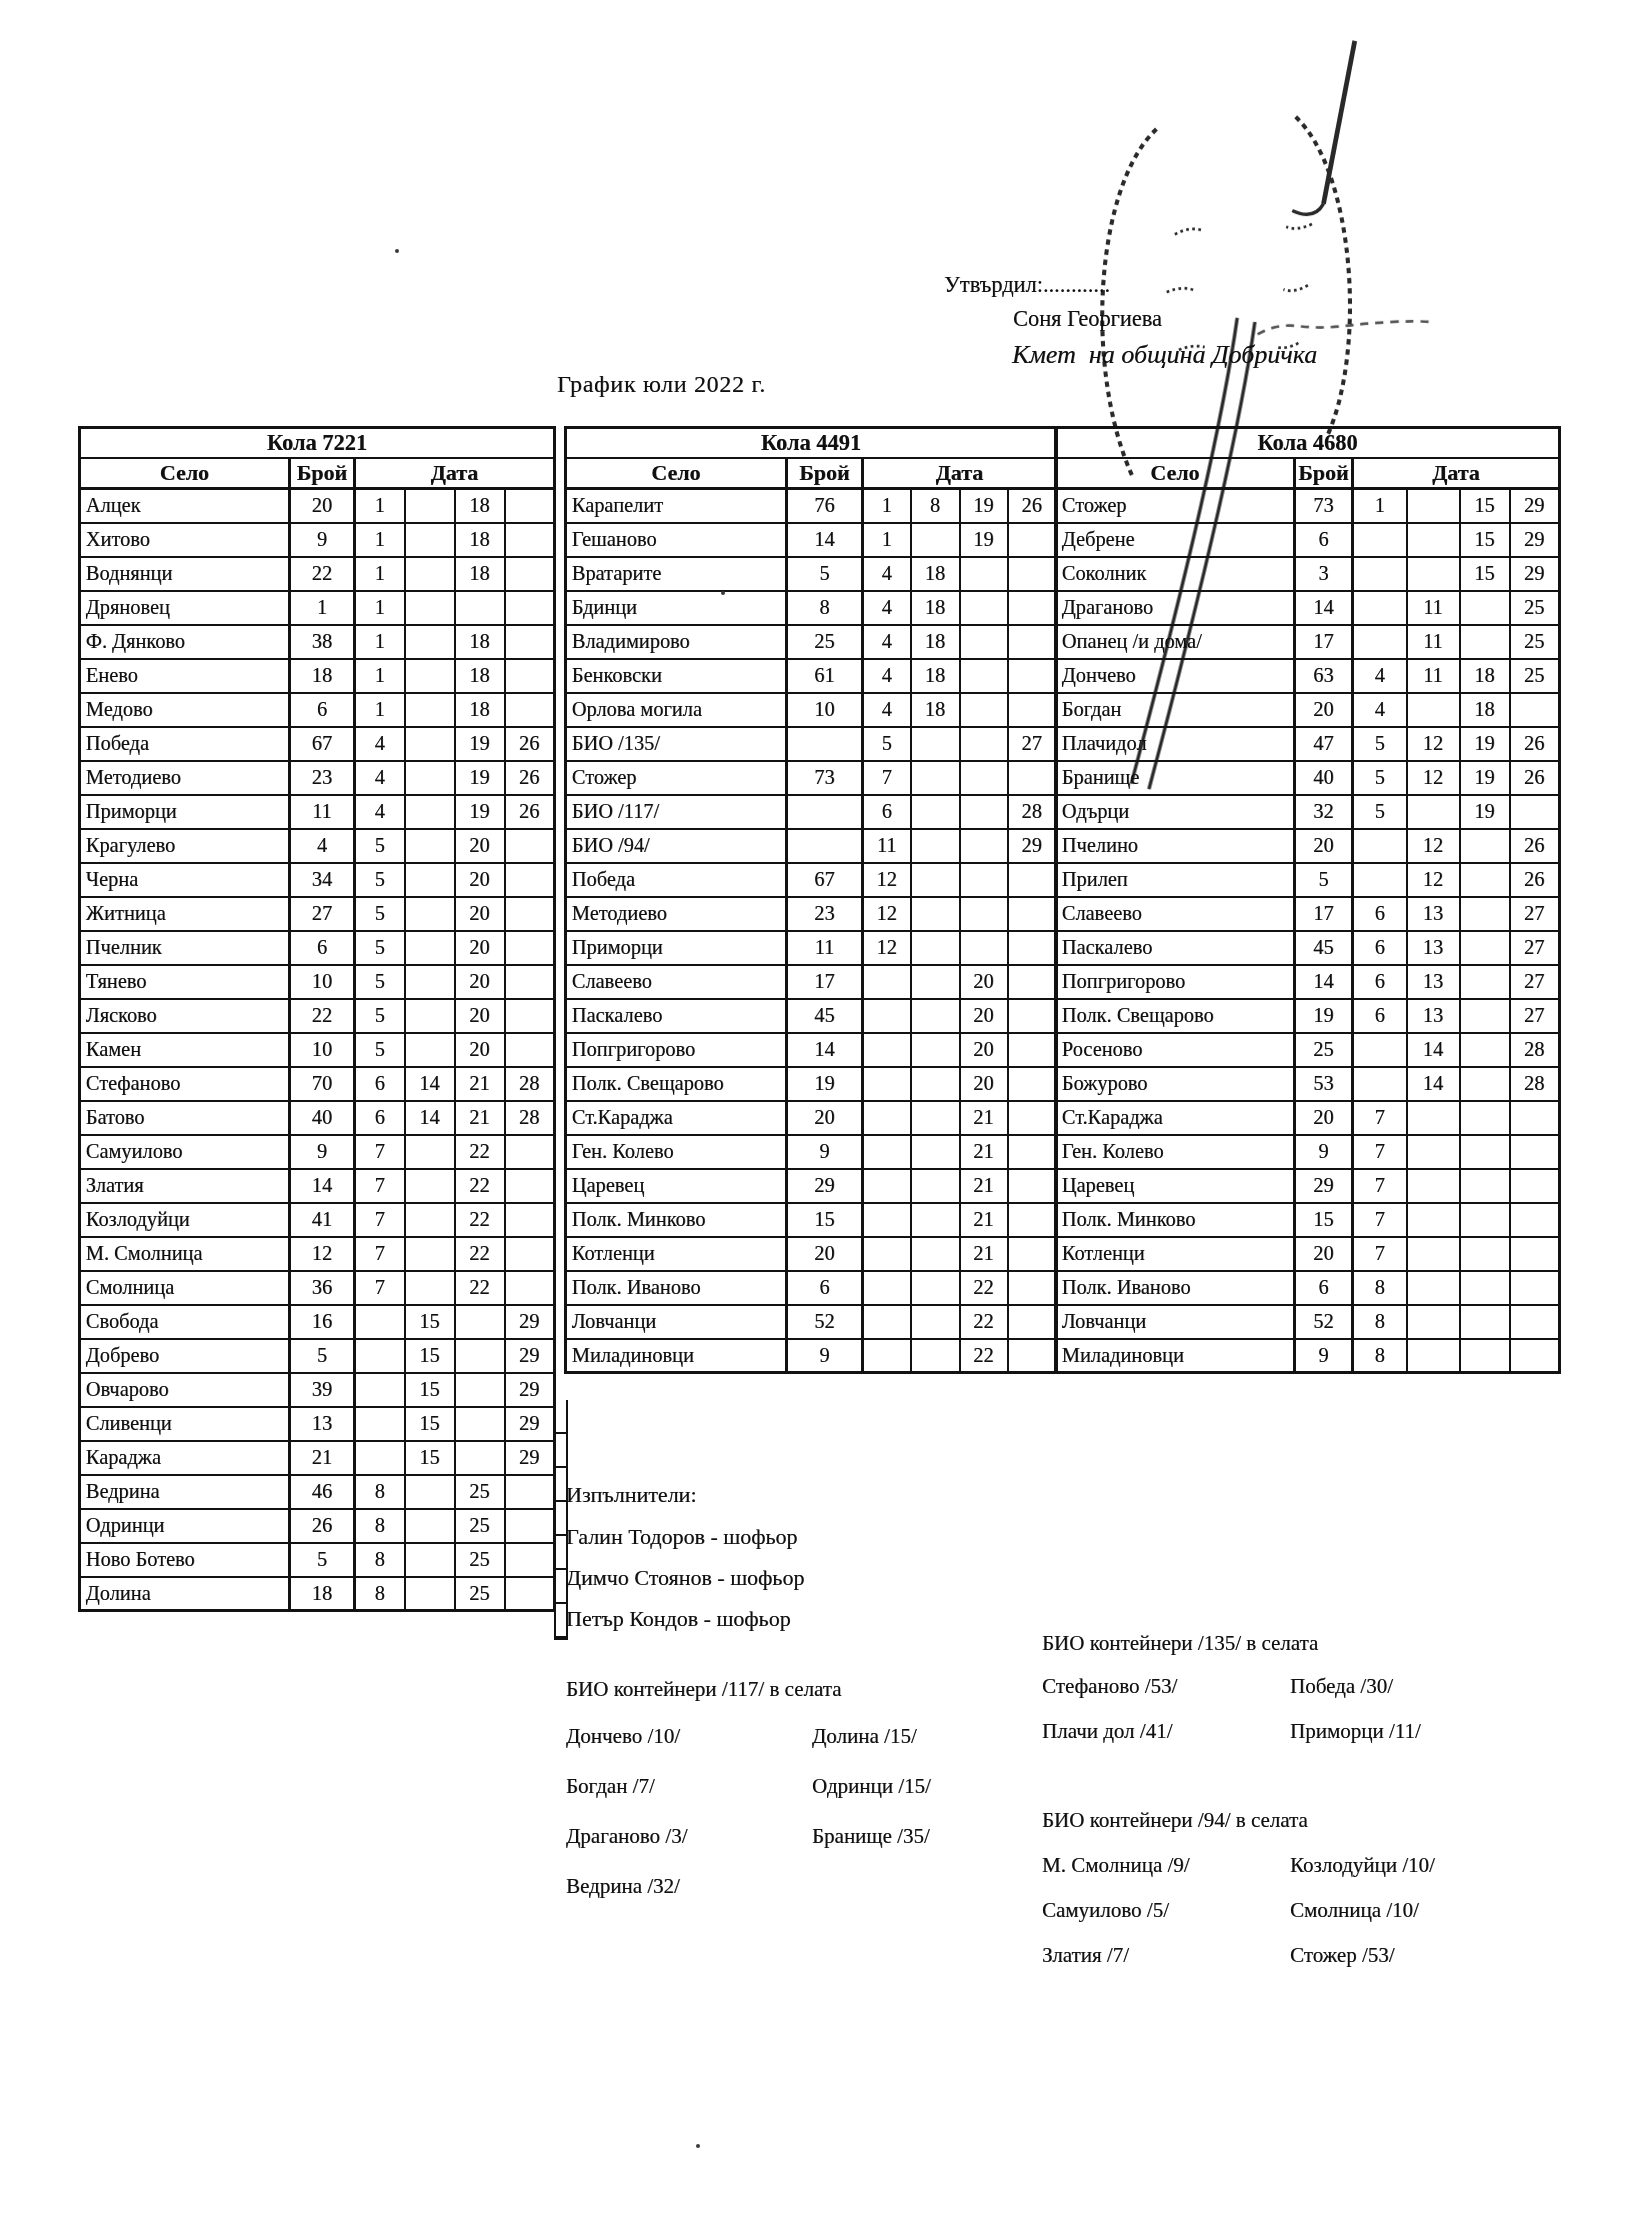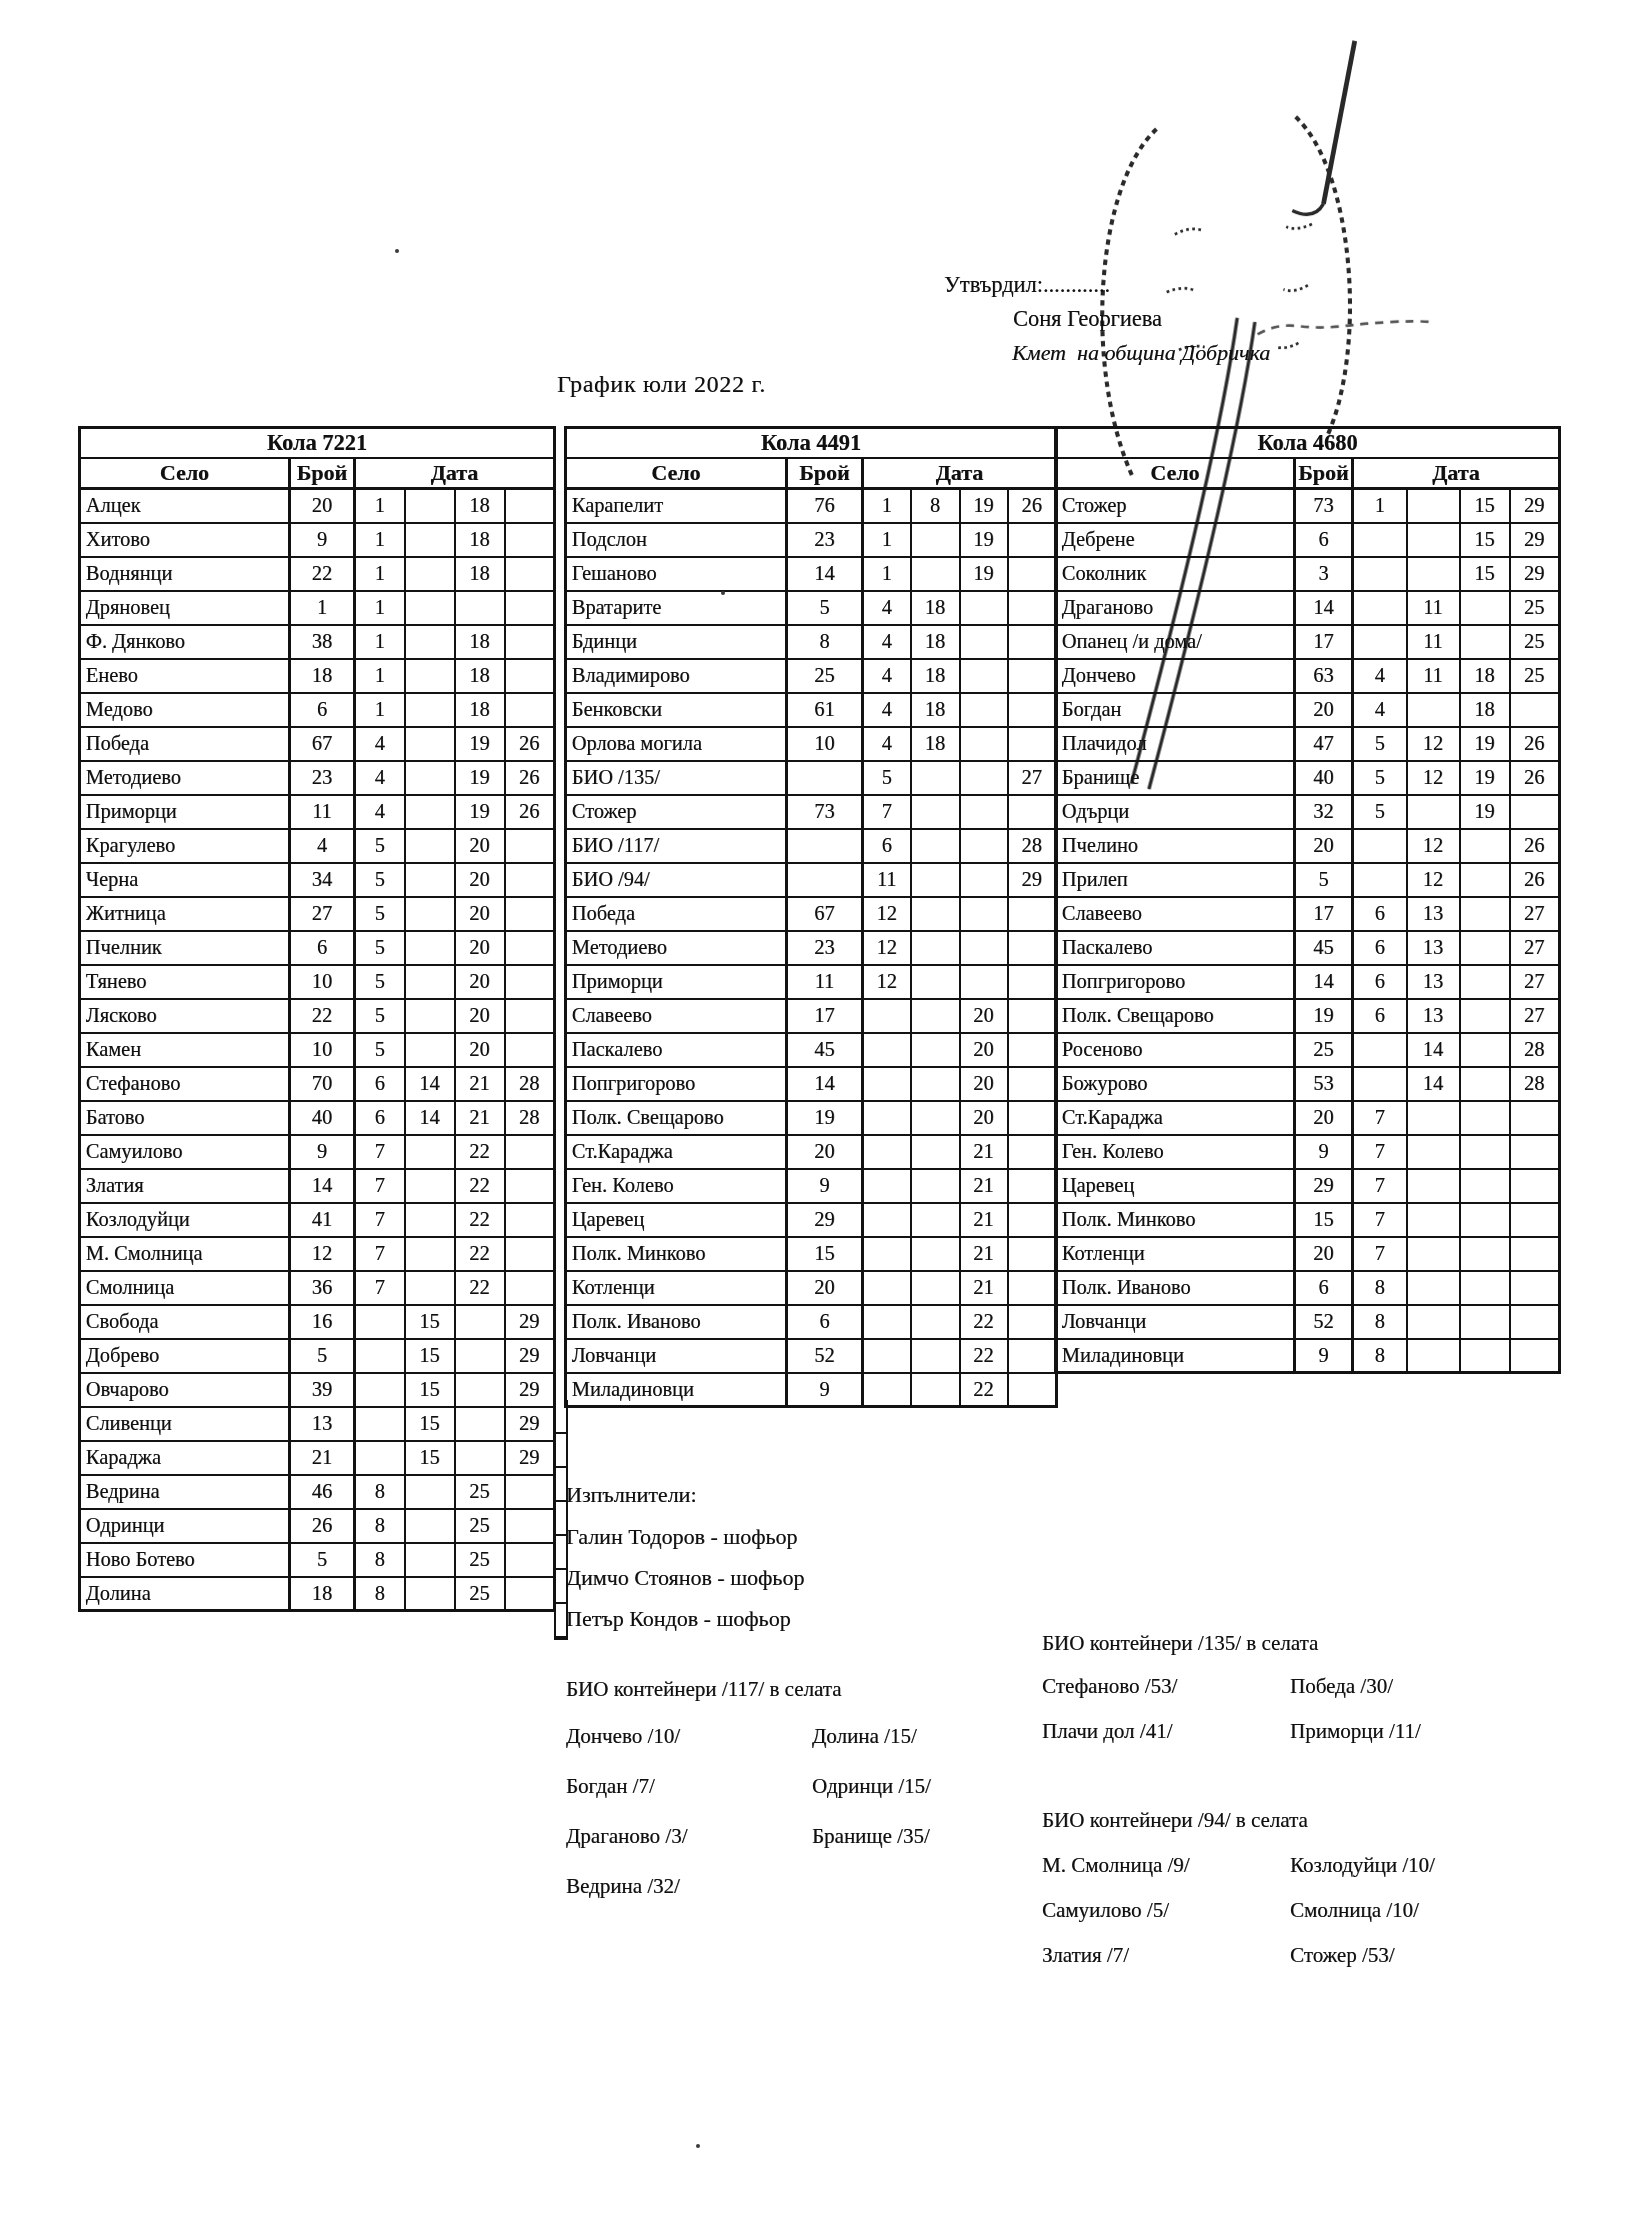--- a/index.html
+++ b/index.html
@@ -2,21 +2,21 @@
 <html style="font-size:11px"><head>
 <meta charset="utf-8">
 <style>
   html,body{margin:0;padding:0;background:#ffffff;}
   .page{position:relative;width:1646px;height:2239px;background:#fff;overflow:hidden;
         font-family:"Liberation Serif",serif;color:#101010;}
   .abs{position:absolute;}
   .ink{text-shadow:0.4px 0.3px 0 rgba(15,15,15,0.55);}
   .approve-label{font-size:22.4px;}
   .approver-name{font-size:22.4px;}
-  .approver-title{font-size:22px;font-style:italic;white-space:pre;}
+  .approver-title{font-size:26px;font-style:italic;white-space:pre;}
   .doc-title{font-size:24px;font-weight:normal;letter-spacing:0.7px;}
   table.sched{position:absolute;border-collapse:collapse;table-layout:fixed;
               border:3.4px solid #121212;}
   .sched th,.sched td{border:2px solid #121212;overflow:hidden;white-space:nowrap;
               font-family:"Liberation Serif",serif;color:#101010;}
   .sched thead tr.trow{height:27px;text-align:center;}
   .sched thead tr.trow th{font-size:22.4px;font-weight:bold;border-bottom-width:2.7px;}
   .sched thead tr.cols{height:30px;}
   .sched thead tr.cols th{font-size:22px;font-weight:bold;border-bottom-width:3.4px;}
   .sched thead th.vhead{border-right-width:3.4px;}
@@ -387,28 +387,20 @@
     <tbody>
         <tr>
           <td class="name ink">Карапелит</td>
           <td class="num broy ink">76</td>
           <td class="num ink">1</td>
           <td class="num ink">8</td>
           <td class="num ink">19</td>
           <td class="num ink">26</td>
         </tr>
         <tr>
-          <td class="name ink">Подслон</td>
-          <td class="num broy ink">23</td>
-          <td class="num ink">1</td>
-          <td class="num ink"></td>
-          <td class="num ink">19</td>
-          <td class="num ink"></td>
-        </tr>
-        <tr>
           <td class="name ink">Гешаново</td>
           <td class="num broy ink">14</td>
           <td class="num ink">1</td>
           <td class="num ink"></td>
           <td class="num ink">19</td>
           <td class="num ink"></td>
         </tr>
         <tr>
           <td class="name ink">Вратарите</td>
           <td class="num broy ink">5</td>

